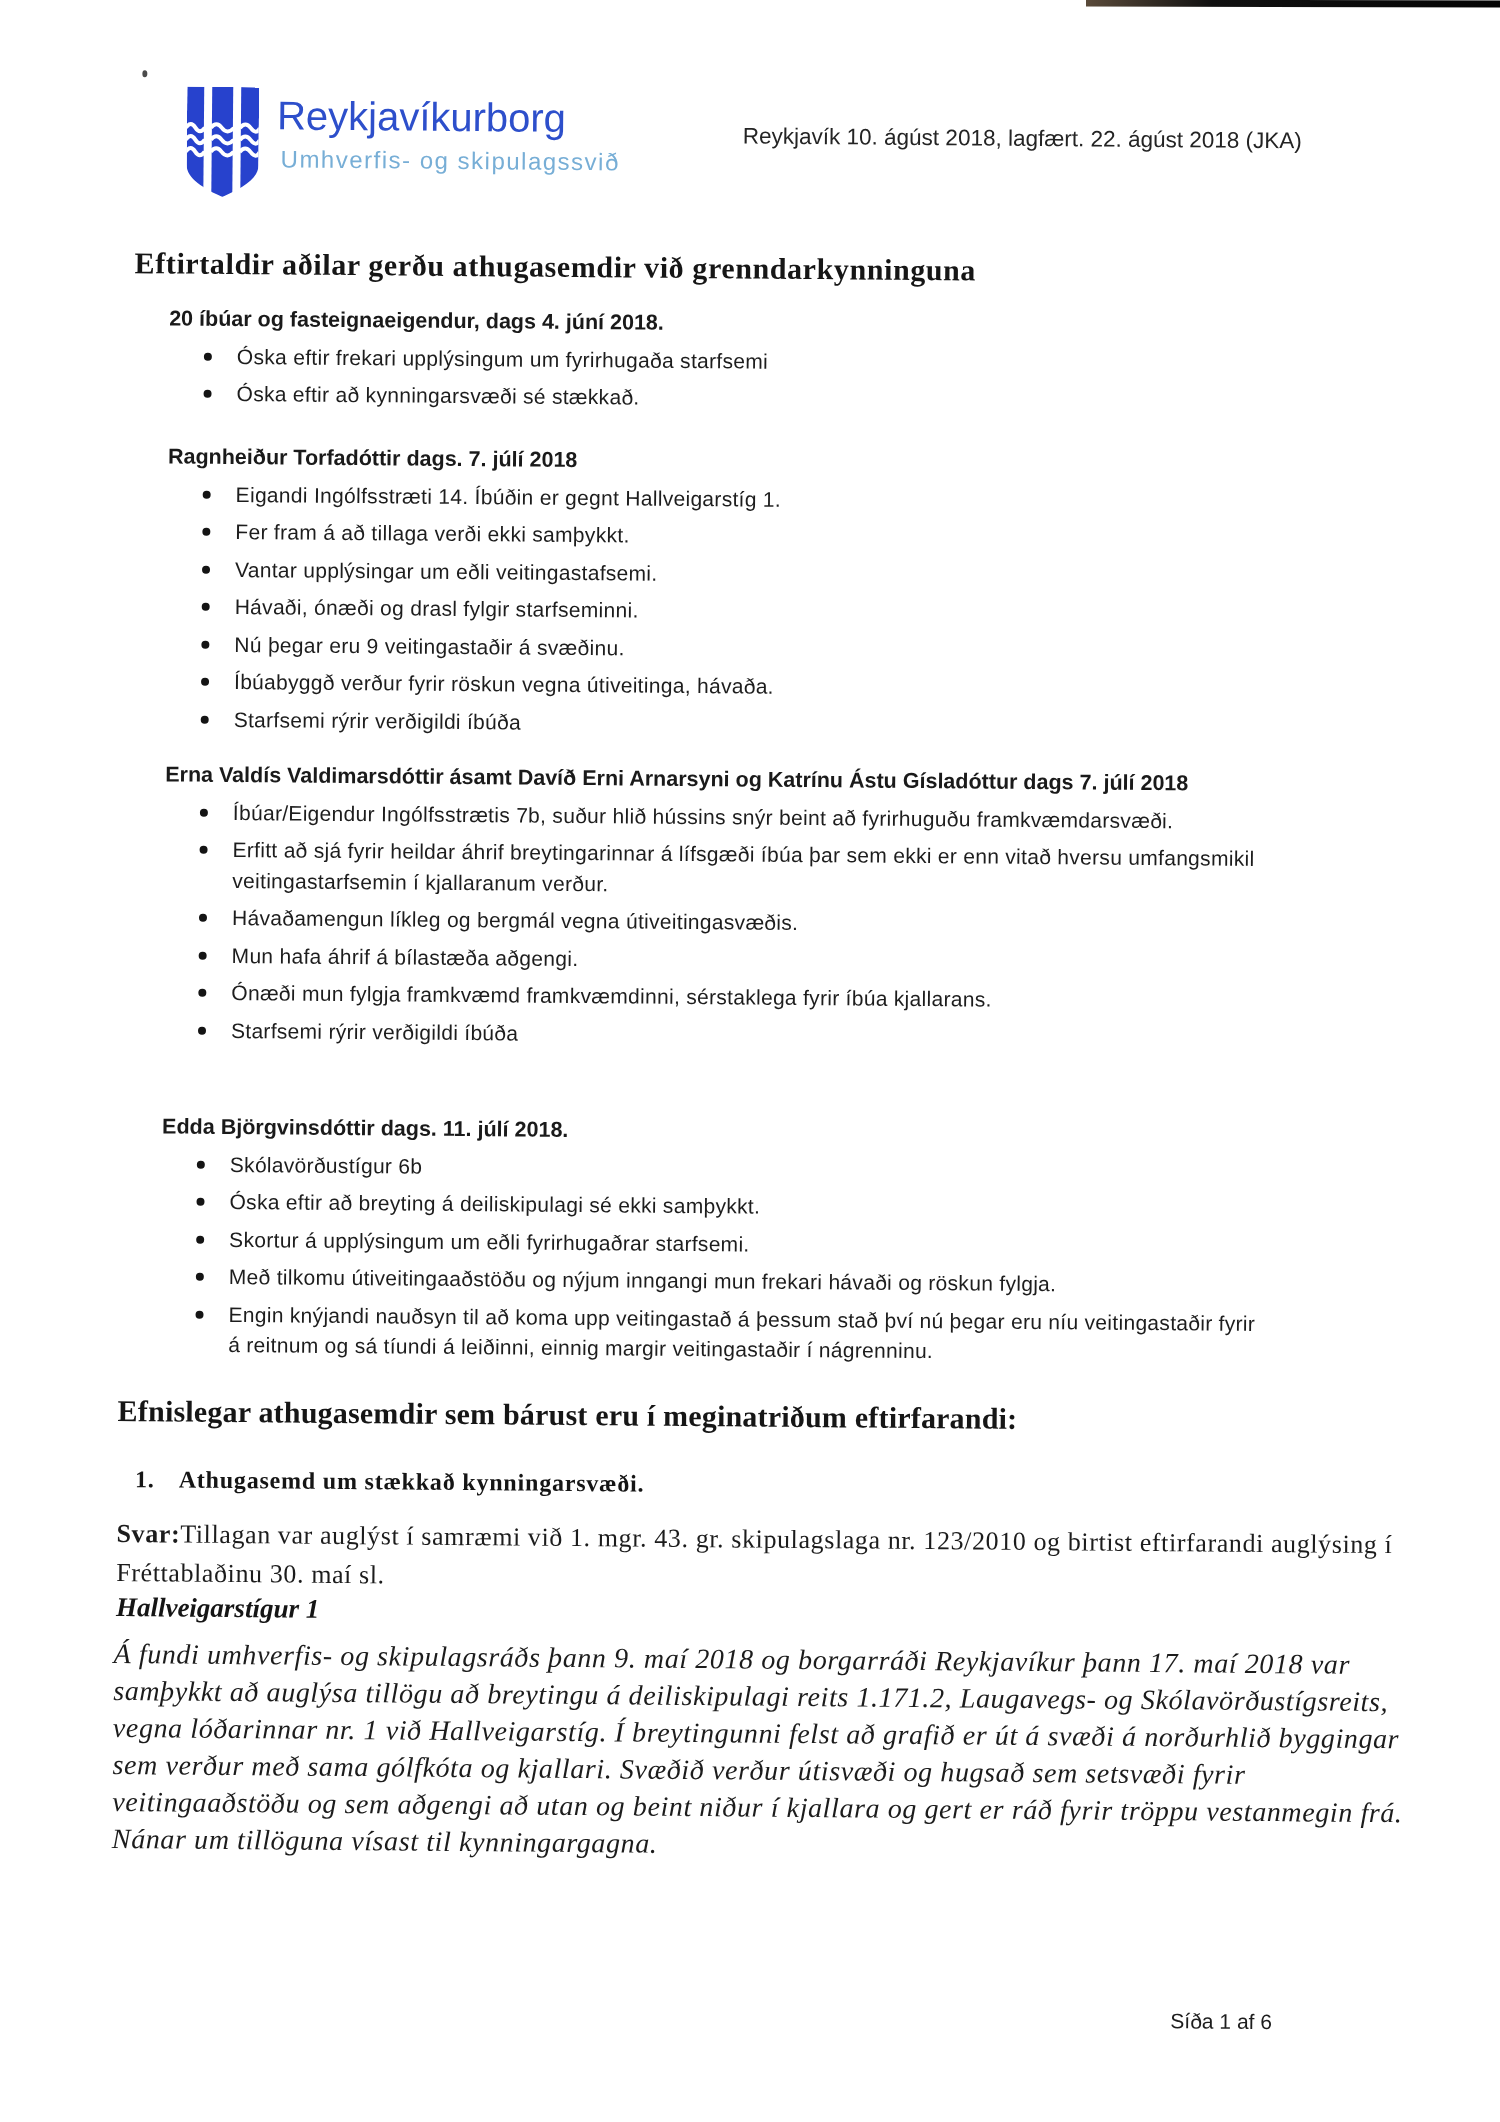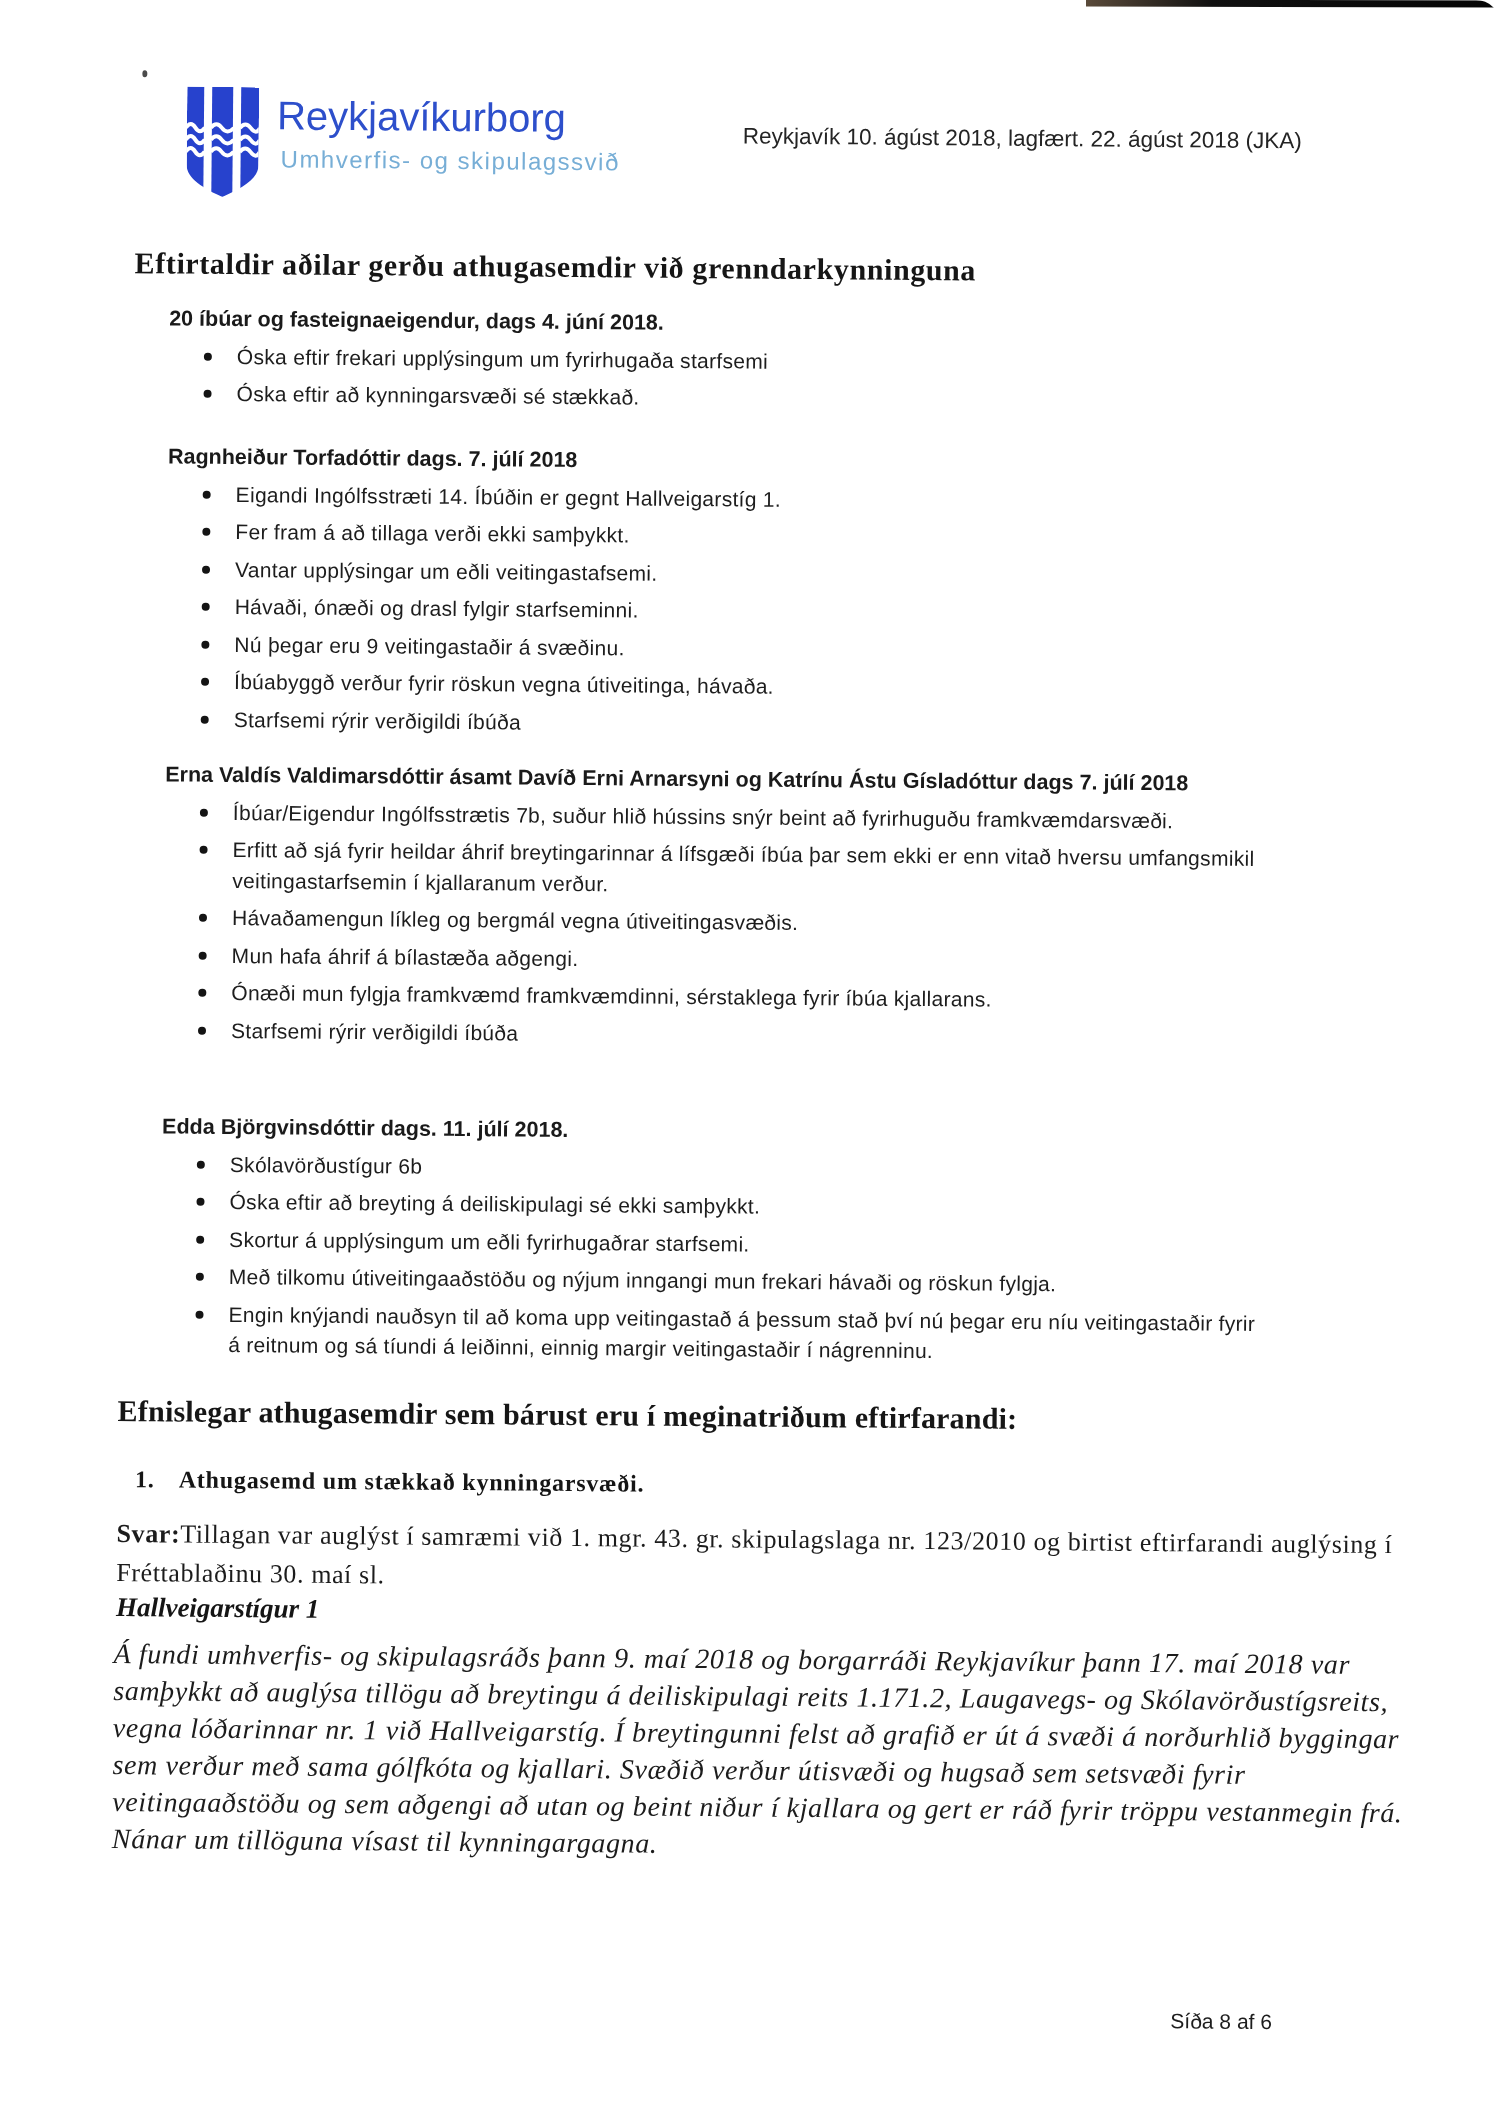--- a/index.html
+++ b/index.html
@@ -1,18 +1,18 @@
 <!DOCTYPE html>
 <html><head>
 <meta charset="utf-8">
 <style>
   html,body { margin:0; padding:0; background:#ffffff; }
   .page {
     position:relative; width:1500px; height:2122px; background:#ffffff;
-    overflow:hidden; color:#1f1f1f;border-radius:24px;
+    overflow:hidden; color:#1f1f1f;
   }
   .tilt { position:absolute; top:0; left:0; width:1500px; height:2122px;
           transform:rotate(0.5deg); transform-origin:120px 0px; }
 
   
   .scanline { position:absolute; top:0; left:1086px; width:420px; height:7px;
               background:linear-gradient(90deg,#5a4a3a,#111 30%,#050505); transform:rotate(0.12deg); }
   .scan-dot { position:absolute; left:143px; top:70px; width:5px; height:7px;
               background:#4b4b4b; border-radius:50%; }
 
@@ -161,16 +161,16 @@
       <span class="num">1.</span><span>Athugasemd um stækkað kynningarsvæði.</span>
     </div>
 
     <div class="svar">
       <span class="svar-label">Svar:</span><span>Tillagan var auglýst í samræmi við 1. mgr. 43. gr. skipulagslaga nr. 123/2010 og birtist eftirfarandi auglýsing í Fréttablaðinu 30. maí sl.</span>
     </div>
 
     <div class="resp-heading">Hallveigarstígur 1</div>
     <div class="resp-para">Á fundi umhverfis- og skipulagsráðs þann 9. maí 2018 og borgarráði Reykjavíkur þann 17. maí 2018 var samþykkt að auglýsa tillögu að breytingu á deiliskipulagi reits 1.171.2, Laugavegs- og Skólavörðustígsreits, vegna lóðarinnar nr. 1 við Hallveigarstíg. Í breytingunni felst að grafið er út á svæði á norðurhlið byggingar sem verður með sama gólfkóta og kjallari. Svæðið verður útisvæði og hugsað sem setsvæði fyrir veitingaaðstöðu og sem aðgengi að utan og beint niður í kjallara og gert er ráð fyrir tröppu vestanmegin frá. Nánar um tillöguna vísast til kynningargagna.</div>
 
-    <div class="footer">Síða 8 af 6</div>
+    <div class="footer">Síða 1 af 6</div>
 
   </div>
 </div>
 
 </body></html>

